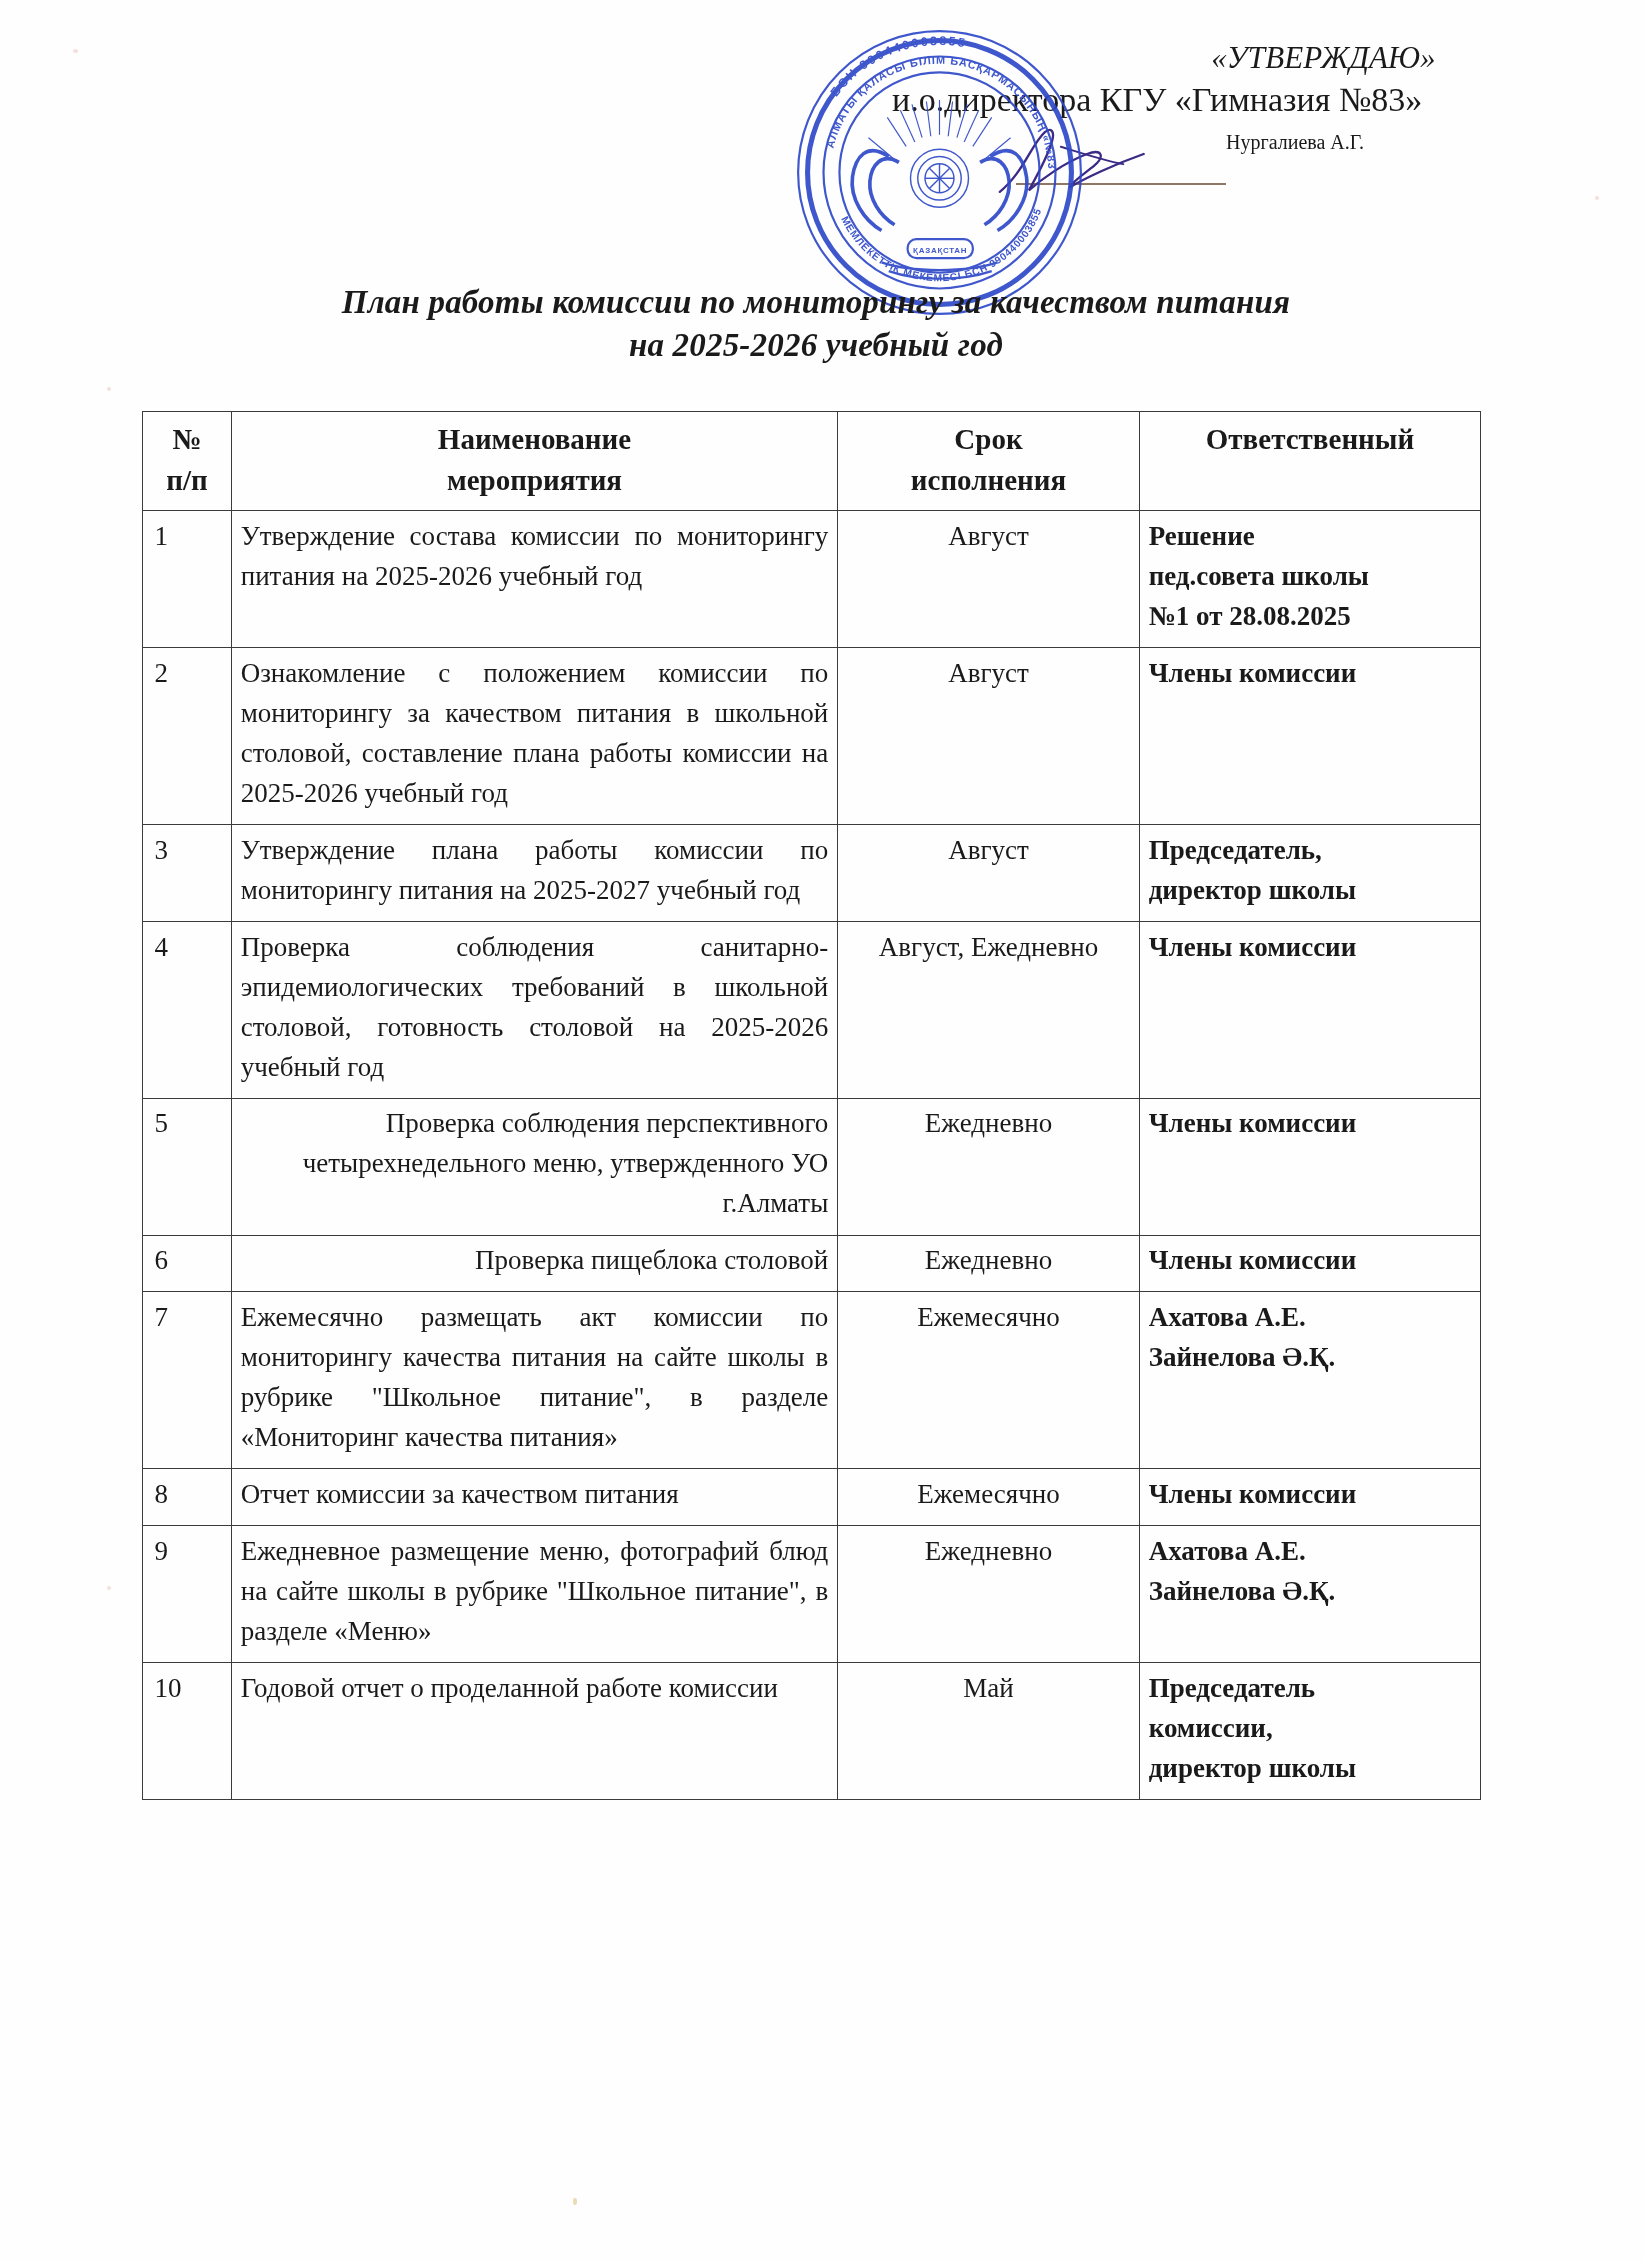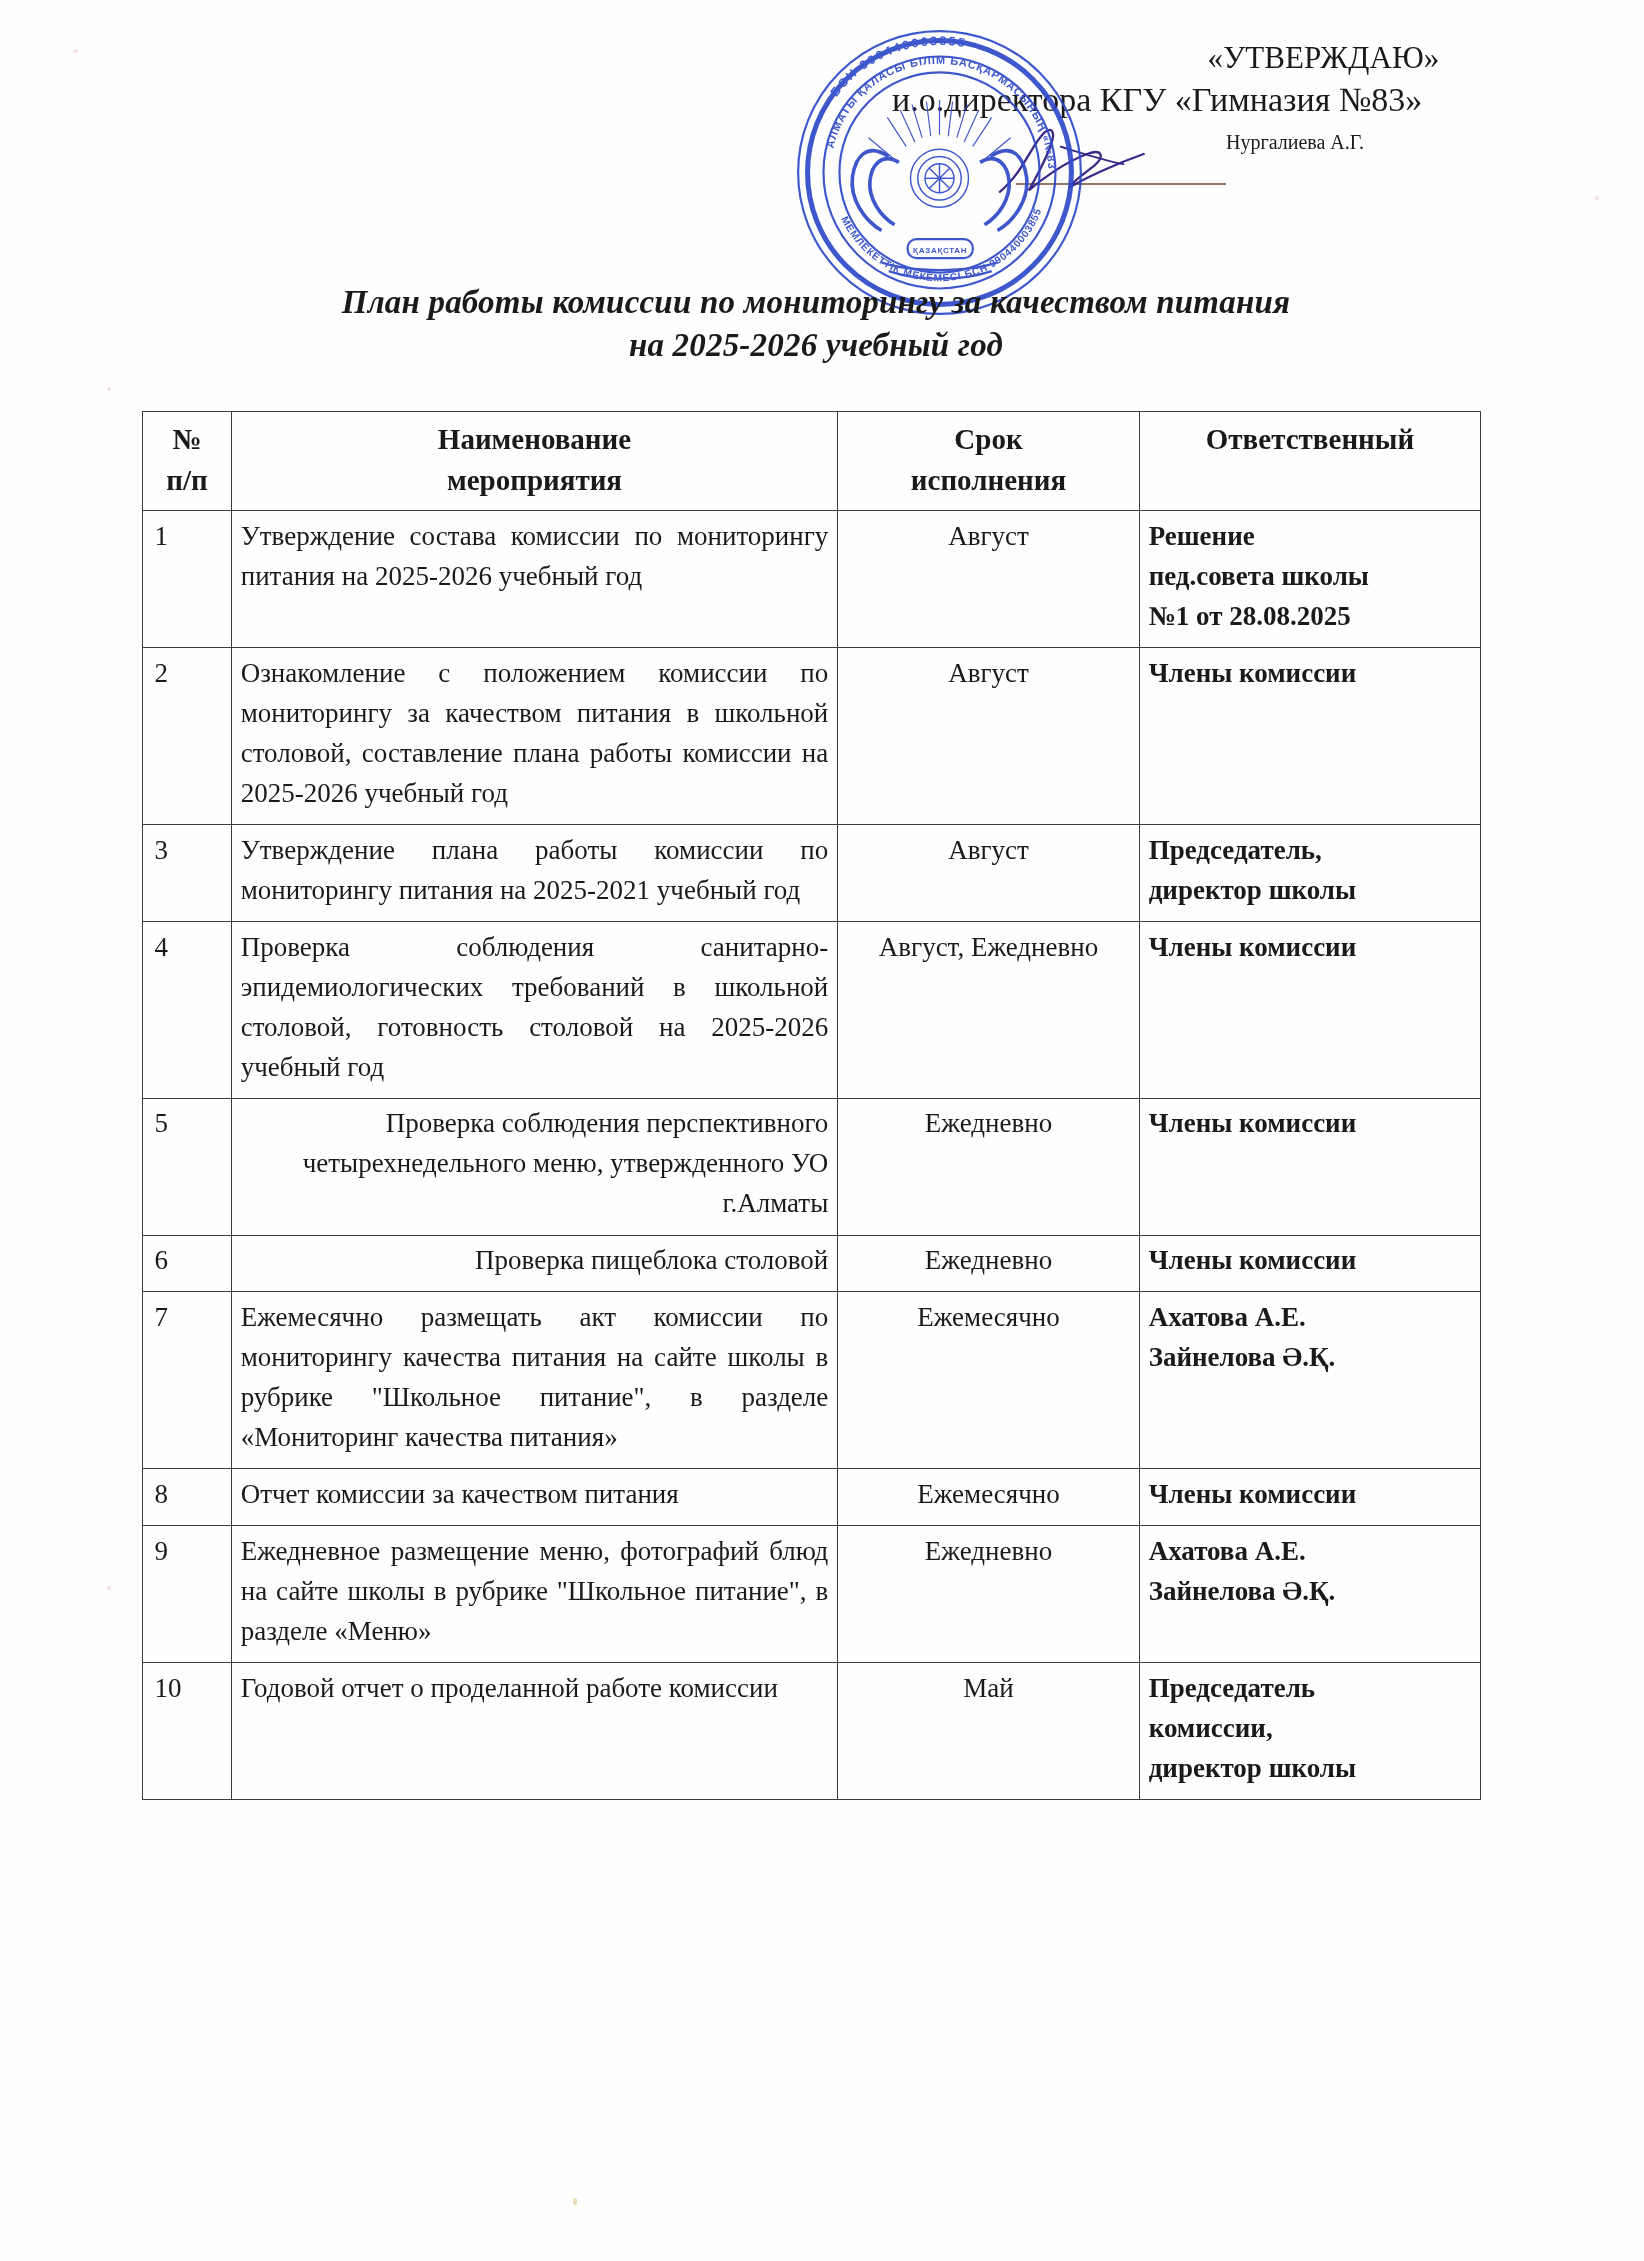--- a/index.html
+++ b/index.html
@@ -26,20 +26,21 @@
   
   .approval-block {
     position: absolute;
     left: 1153px;
     top: 36px;
     width: 341px;
     text-align: left;
     font-size: 31px;
     line-height: 1.45;
     white-space: nowrap;
+    font-style: italic;
   }
   .approval-line-1 {
     text-align: center;
     font-size: 31px;
     letter-spacing: 0.1px;
   }
   .approval-line-2 {
     position: absolute;
     left: -261px;
     top: 45px;
@@ -265,21 +266,21 @@
         <tr>
           <td class="cell-num">2</td>
           <td class="cell-name">Ознакомление с положением комиссии по мониторингу за качеством питания в школьной столовой, составление плана работы комиссии на 2025-2026 учебный год</td>
           <td class="cell-term">Август</td>
           <td class="cell-resp">
             <span class="resp-line">Члены комиссии</span>
           </td>
         </tr>
         <tr>
           <td class="cell-num">3</td>
-          <td class="cell-name">Утверждение плана работы комиссии по мониторингу питания на 2025-2021 учебный год</td>
+          <td class="cell-name">Утверждение плана работы комиссии по мониторингу питания на 2025-2027 учебный год</td>
           <td class="cell-term">Август</td>
           <td class="cell-resp">
             <span class="resp-line">Председатель,</span>
             <span class="resp-line">директор школы</span>
           </td>
         </tr>
         <tr>
           <td class="cell-num">4</td>
           <td class="cell-name">Проверка соблюдения санитарно-эпидемиологических требований в школьной столовой, готовность столовой на 2025-2026 учебный год</td>
           <td class="cell-term">Август, Ежедневно</td>

